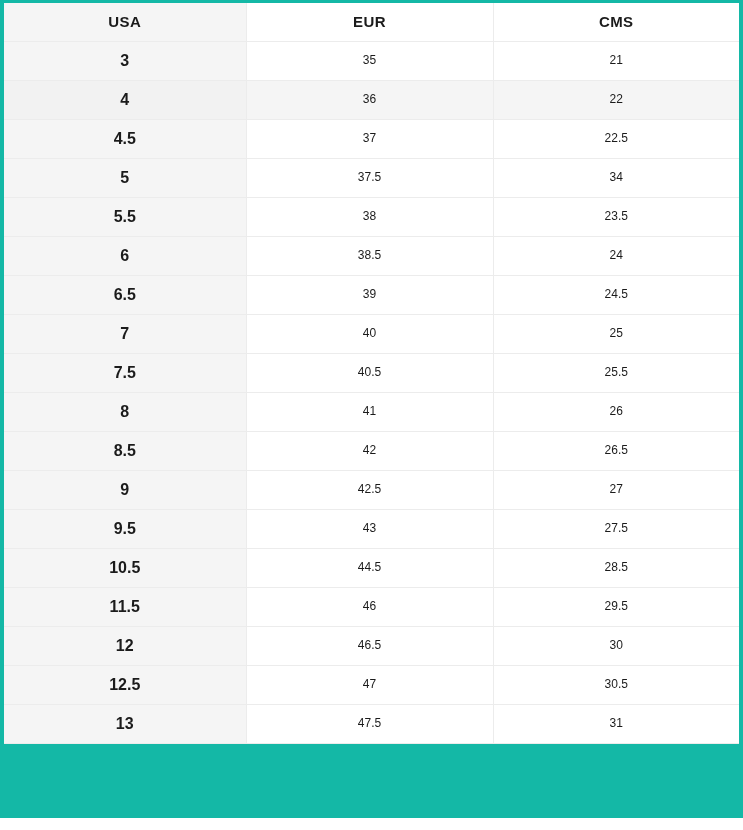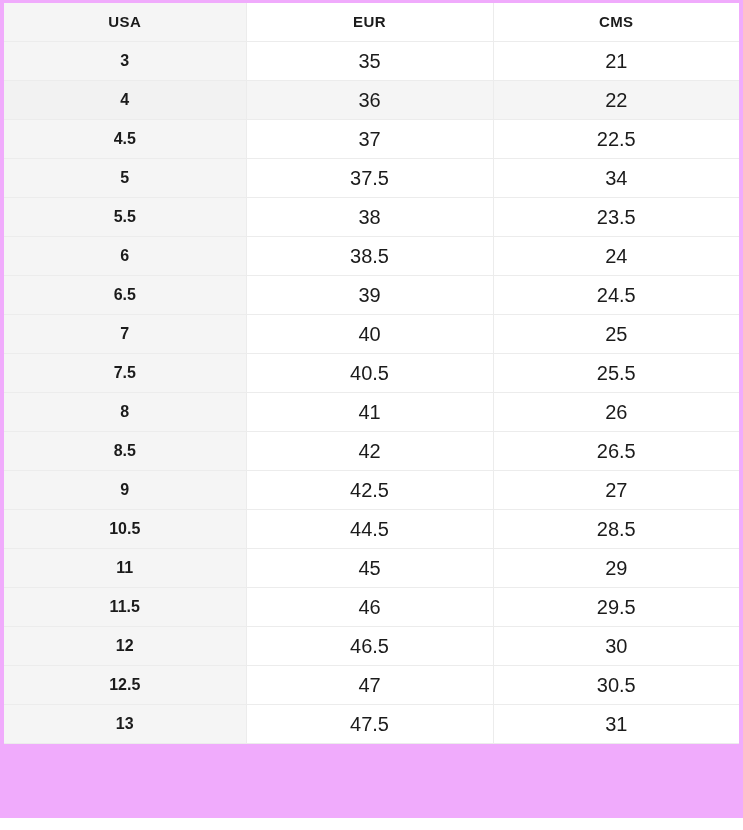--- a/index.html
+++ b/index.html
@@ -12,21 +12,21 @@
     background: #ffffff;
     font-family: "Liberation Sans", sans-serif;
     overflow: hidden;
   }
 
   .chart-wrap {
     box-sizing: border-box;
     width: 743px;
     height: 818px;
     padding: 3px 4px 4px 4px;
-    background: #f0abfc;
+    background: #14b8a6;
   }
 
   table.size-table {
     width: 100%;
     border-collapse: collapse;
     table-layout: fixed;
     background: #ffffff;
   }
 
   table.size-table col.col-usa { width: 242px; }
@@ -65,21 +65,21 @@
   table.size-table td.cell-usa {
     background: #f5f5f5;
     font-size: 16px;
     font-weight: bold;
   }
 
   
   table.size-table td.cell-eur,
   table.size-table td.cell-cms {
     background: #ffffff;
-    font-size: 20px;
+    font-size: 12px;
     font-weight: normal;
   }
 
   
   table.size-table tr.row-highlight td.cell-eur,
   table.size-table tr.row-highlight td.cell-cms {
     background: #f5f5f5;
   }
   table.size-table tr.row-highlight td.cell-usa {
     background: #f2f2f2;
@@ -161,30 +161,30 @@
           <td class="cell-usa">8.5</td>
           <td class="cell-eur">42</td>
           <td class="cell-cms">26.5</td>
         </tr>
         <tr>
           <td class="cell-usa">9</td>
           <td class="cell-eur">42.5</td>
           <td class="cell-cms">27</td>
         </tr>
         <tr>
+          <td class="cell-usa">9.5</td>
+          <td class="cell-eur">43</td>
+          <td class="cell-cms">27.5</td>
+        </tr>
+        <tr>
           <td class="cell-usa">10.5</td>
           <td class="cell-eur">44.5</td>
           <td class="cell-cms">28.5</td>
         </tr>
         <tr>
-          <td class="cell-usa">11</td>
-          <td class="cell-eur">45</td>
-          <td class="cell-cms">29</td>
-        </tr>
-        <tr>
           <td class="cell-usa">11.5</td>
           <td class="cell-eur">46</td>
           <td class="cell-cms">29.5</td>
         </tr>
         <tr>
           <td class="cell-usa">12</td>
           <td class="cell-eur">46.5</td>
           <td class="cell-cms">30</td>
         </tr>
         <tr>

